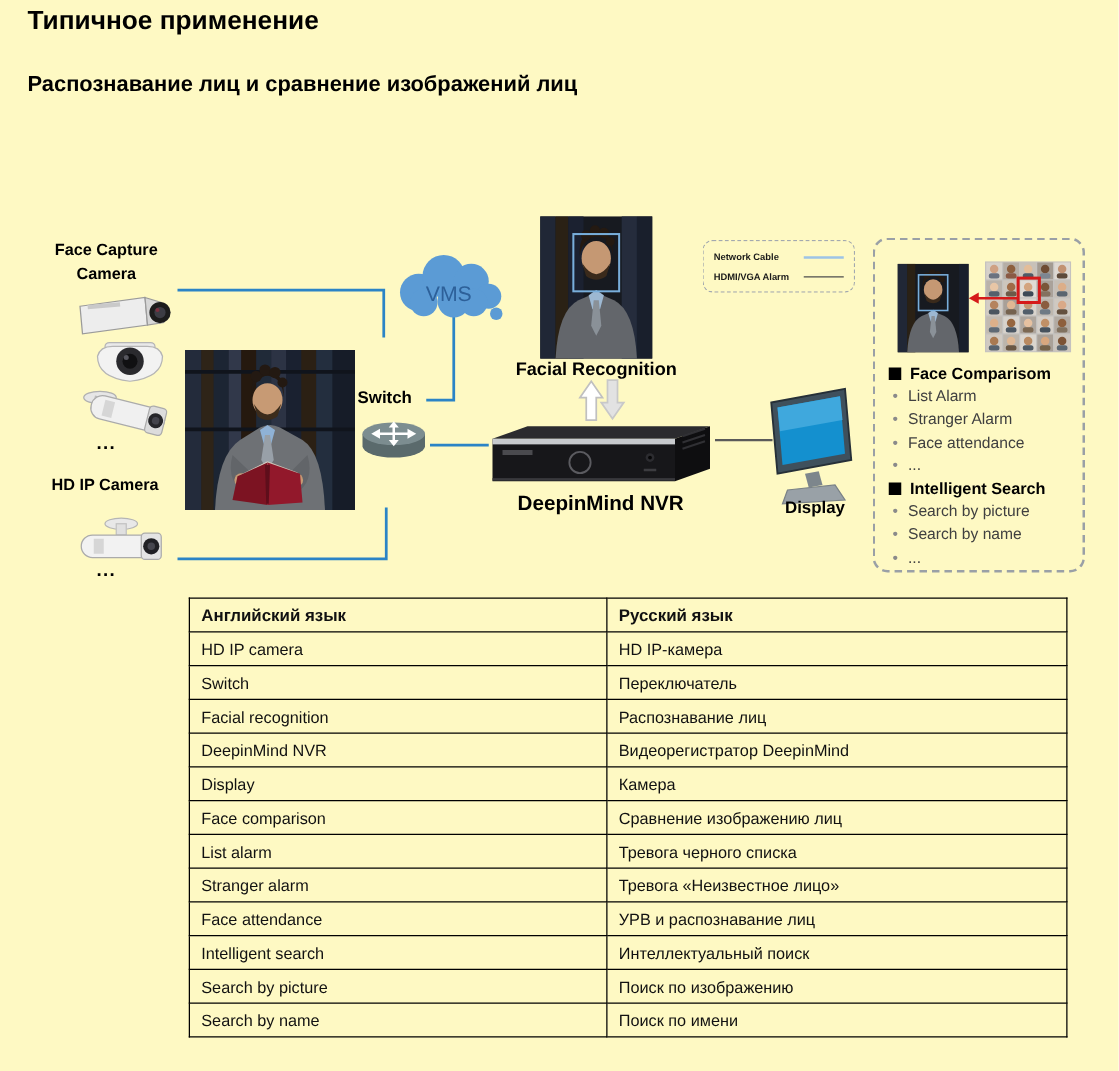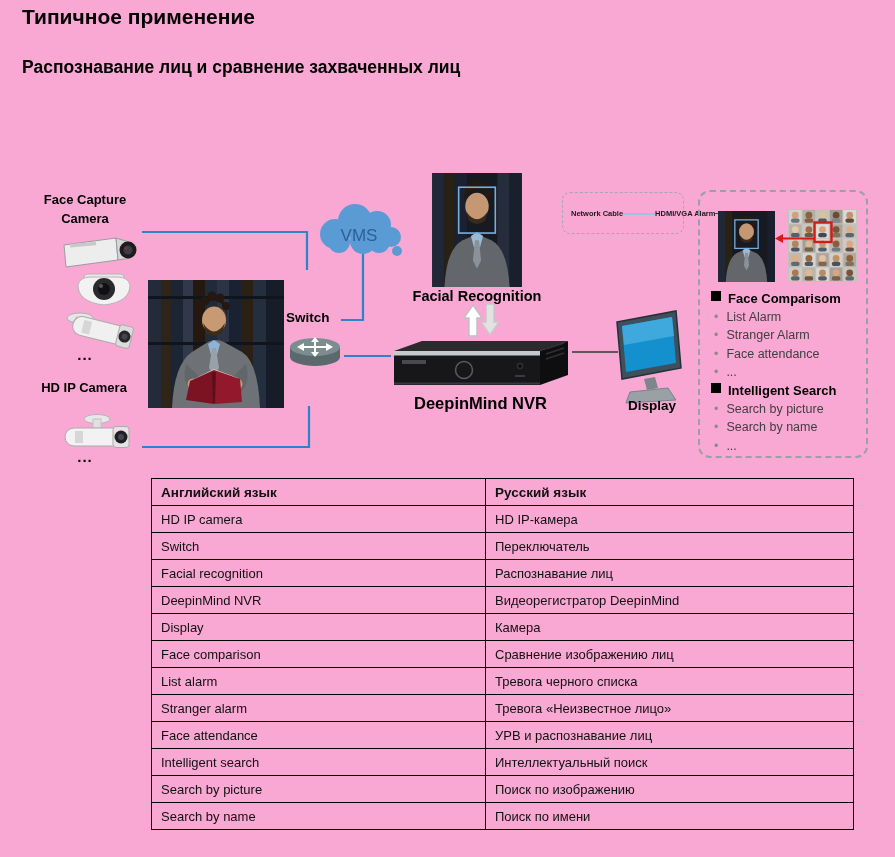--- a/index.html
+++ b/index.html
@@ -1,16 +1,16 @@
 <!DOCTYPE html>
 <html><head>
 <meta charset="utf-8">
 <style>
   html,body{margin:0;padding:0;background:#fff;}
-  .page{position:relative;width:895px;height:857px;background:#f9a8d4;overflow:hidden;
+  .page{position:relative;width:895px;height:857px;background:#fef9c3;overflow:hidden;
         font-family:"Liberation Sans",sans-serif;color:#1a1a1a;}
   .abs{position:absolute;}
 
   .title{left:22px;top:5px;font-size:21px;font-weight:700;color:#000;}
   .subtitle{left:22px;top:57px;font-size:17.5px;font-weight:700;color:#000;}
   .para{left:22px;top:84px;width:860px;font-size:15px;line-height:31px;color:#1c1c1c;}
 
   .diagram{left:0;top:160px;width:895px;height:318px;}
   .wires{left:0;top:0;width:895px;height:318px;}
 
@@ -20,49 +20,49 @@
   .ellipsis{font-size:15px;font-weight:700;letter-spacing:1px;text-align:center;width:114px;left:28px;}
   .ell1{top:186px;} .ell2{top:288px;}
   .lbl-switch{left:286px;top:150px;width:56px;font-size:13.5px;text-align:left;}
   .lbl-facial{left:397px;top:128px;width:160px;font-size:14.5px;}
   .lbl-nvr{left:388px;top:234px;width:185px;font-size:16.5px;}
   .lbl-display{left:611px;top:238px;width:82px;font-size:13.5px;}
 
   .cam{line-height:0;}
 
   .legend{left:562px;top:32px;width:122px;height:42px;border:1.5px dashed #a3a9af;border-radius:8px;
-          box-sizing:border-box;padding:5px 8px 4px 8px;display:flex;flex-direction:row;justify-content:space-around;}
+          box-sizing:border-box;padding:5px 8px 4px 8px;display:flex;flex-direction:column;justify-content:space-around;}
   .legrow{display:flex;align-items:center;justify-content:space-between;}
   .legtxt{font-size:7.5px;font-weight:700;color:#1a1a1a;white-space:nowrap;}
   .legline{width:32px;flex:none;}
   .legline.net{height:2px;background:#9DC3E6;}
   .legline.hdmi{height:1.5px;background:#4d4d4d;}
 
   .featbox{left:698px;top:30px;width:170px;height:268px;border:2px dashed #9aa0a6;border-radius:12px;box-sizing:border-box;}
-  .feathead{position:absolute;left:11px;display:flex;align-items:flex-start;gap:7px;}
+  .feathead{position:absolute;left:11px;display:flex;align-items:center;gap:7px;}
   .sq{width:10px;height:10px;background:#000;flex:none;}
   .feattitle{font-size:13px;font-weight:700;color:#000;white-space:nowrap;}
   .featlist{position:absolute;left:14px;margin:0;padding:0;list-style:none;}
   .featlist li{font-size:12.5px;line-height:18.3px;color:#404040;}
   .featlist li::before{content:"\2022";color:#8a8a8a;margin-right:8px;}
 
   .ttable{left:103px;top:478px;padding-left:48px;}
   table{border-collapse:collapse;table-layout:fixed;width:702px;}
   th,td{border:1px solid #000;height:26px;padding:0 4px 0 9px;font-size:13px;color:#111;
         text-align:left;vertical-align:middle;overflow:hidden;white-space:nowrap;}
   th{font-weight:700;font-size:13.5px;}
   col.c1{width:334px;} col.c2{width:368px;}
 </style>
 </head>
 <body>
 
 <div class="page">
 
   <div class="abs title">Типичное применение</div>
-  <div class="abs subtitle">Распознавание лиц и сравнение захваченных лиц</div>
+  <div class="abs subtitle">Распознавание лиц и сравнение изображений лиц</div>
 
   <div class="abs diagram">
 
     <svg class="abs wires" viewBox="0 0 895 318">
       <path d="M142,72 H307 V110" fill="none" stroke="#2B84C6" stroke-width="2.2"></path>
       <path d="M142,287 H309 V246" fill="none" stroke="#2B84C6" stroke-width="2.2"></path>
       <path d="M341,160 H363 V92" fill="none" stroke="#2B84C6" stroke-width="2.2"></path>
       <path d="M344,196 H391" fill="none" stroke="#2B84C6" stroke-width="2.2"></path>
       <path d="M572,192 H618" fill="none" stroke="#5a5a5a" stroke-width="1.8"></path>
     </svg>

